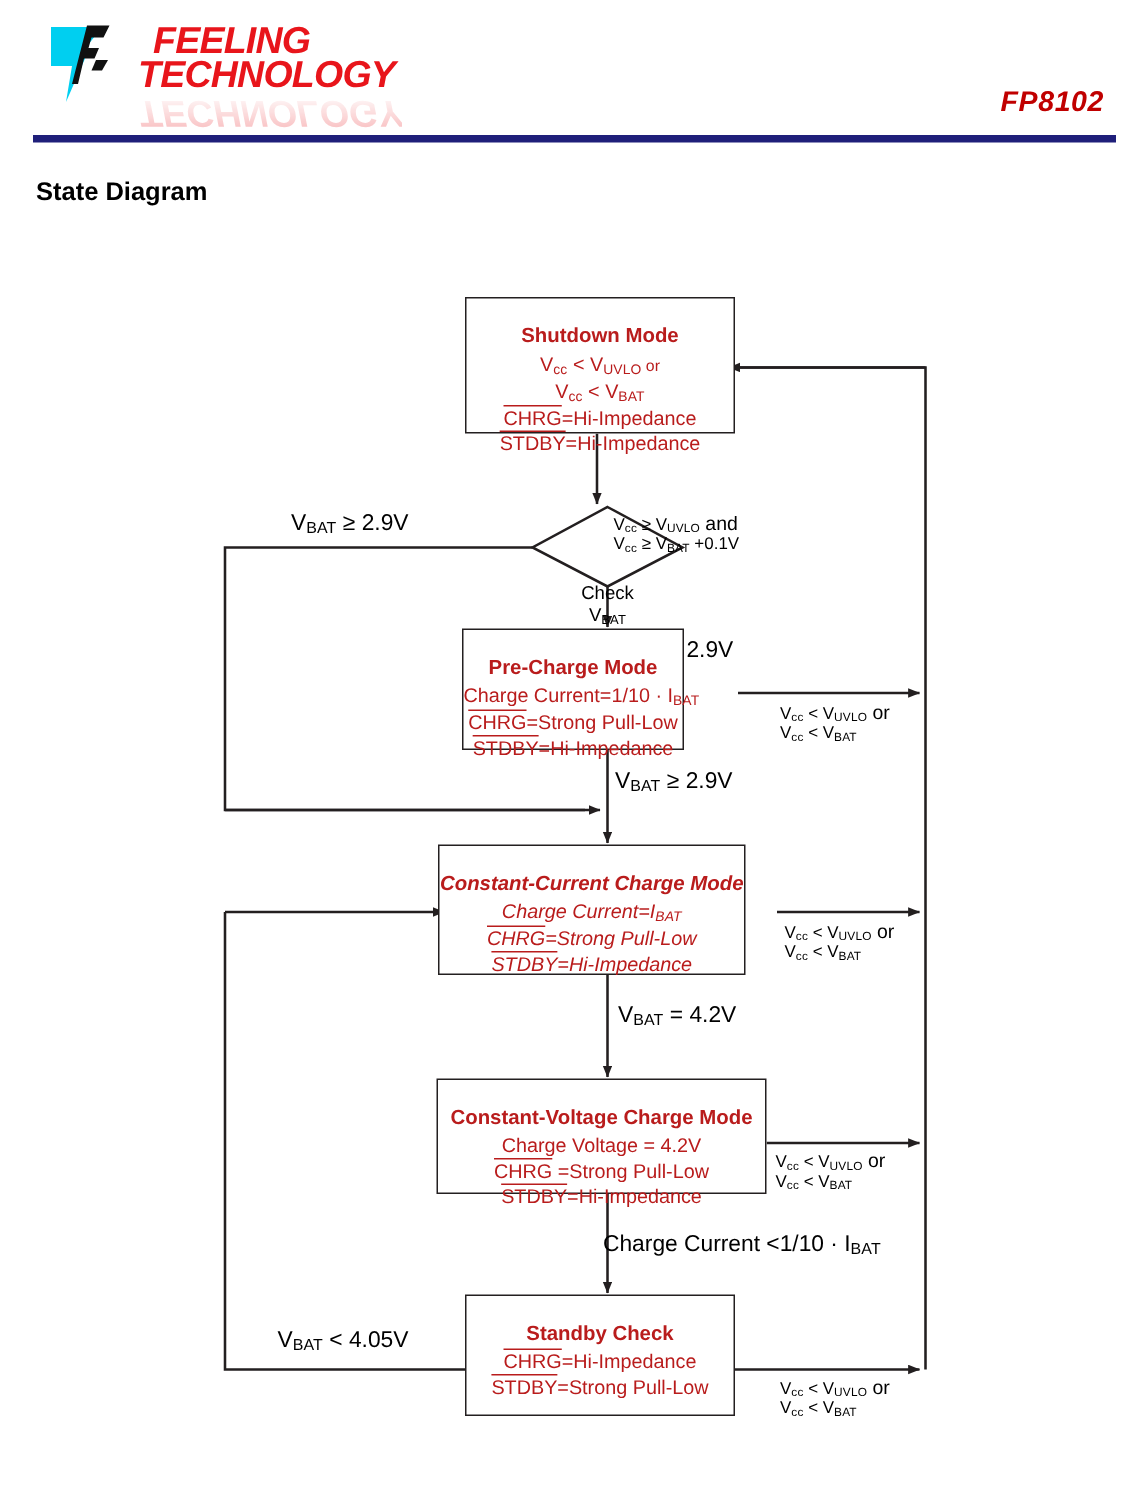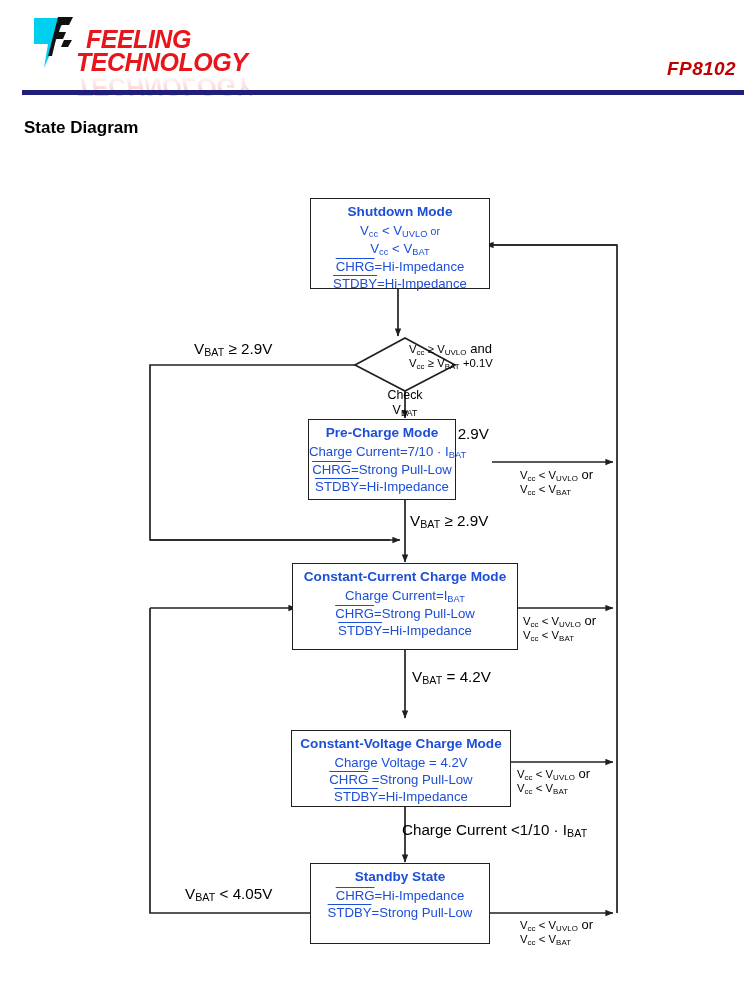--- a/index.html
+++ b/index.html
@@ -9,21 +9,21 @@
     background:#ffffff;
     font-family:"Liberation Sans", sans-serif;
     color:#000;
     position:relative;
     overflow:hidden;
   }
   
   #header{position:absolute;left:0;top:0;width:750px;height:100px;}
   #logo{position:absolute;left:28px;top:12px;width:260px;height:70px;}
   #logo-mark{position:absolute;left:0;top:2px;width:52px;height:58px;}
-  #logo-text{position:absolute;left:48px;top:0px;width:215px;height:70px;margin-top:12px;}
+  #logo-text{position:absolute;left:64px;top:0px;width:215px;height:70px;}
   .logo-line{
     font-style:italic;font-weight:bold;
     font-family:"Liberation Sans", sans-serif;
     color:#e8151b;
     letter-spacing:-0.5px;
     line-height:1;
     white-space:nowrap;
   }
   #logo-l1{position:absolute;left:10px;top:3px;font-size:25px;}
   #logo-l2{position:absolute;left:0px;top:26px;font-size:25px;}
@@ -49,22 +49,22 @@
   #wires{position:absolute;left:0;top:0;width:750px;height:850px;}
 
   .node{
     position:absolute;
     border:1.6px solid #231f20;
     background:#ffffff;
     box-sizing:border-box;
     text-align:center;
     font-size:13.2px;
     line-height:1.30;
-    color:#1d4ed8;
-    padding-top:4px;
+    color:#b91c1c;
+    padding-top:16px;
   }
   .node .hdr{font-weight:bold;font-size:13.6px;display:block;margin-bottom:1px;}
   .node .ln{display:block;white-space:nowrap;}
   .ovl{text-decoration:overline;}
   sub{font-size:0.70em;vertical-align:-0.22em;letter-spacing:0.1px;}
   .sm{font-size:0.80em;}
 
   .elabel{
     position:absolute;font-size:13px;line-height:1.18;color:#000;white-space:nowrap;
   }
@@ -163,68 +163,68 @@
   <div class="elabel big" style="left:194px;top:190px;">
     <span>V</span><sub>BAT</sub><span> ≥ 2.9V</span>
   </div>
 
   <div class="elabel big" style="left:410px;top:243px;margin-top:32px;">
     <span>V</span><sub>BAT</sub><span> &lt; 2.9V</span>
   </div>
 
   <div class="node" style="left:308px;top:269px;width:148px;height:81px;">
     <span class="hdr">Pre-Charge Mode</span>
-    <span class="ln"><span>Charge Current=7/10 · I</span><sub>BAT</sub></span>
+    <span class="ln"><span>Charge Current=1/10 · I</span><sub>BAT</sub></span>
     <span class="ln"><span class="ovl">CHRG</span><span>=Strong Pull-Low</span></span>
     <span class="ln"><span class="ovl">STDBY</span><span>=Hi-Impedance</span></span>
   </div>
 
   <div class="elabel tiny" style="left:520px;top:281px;">
     <div><span>V</span><sub>cc</sub><span> &lt; V</span><sub>UVLO</sub><span style="font-size:1.15em"> or</span></div>
     <div><span>V</span><sub>cc</sub><span> &lt; V</span><sub>BAT</sub></div>
   </div>
 
   <div class="elabel big" style="left:410px;top:362px;">
     <span>V</span><sub>BAT</sub><span> ≥ 2.9V</span>
   </div>
 
-  <div class="node" style="left:292px;top:413px;width:226px;height:87px;">
+  <div class="node" style="left:292px;top:413px;width:205px;height:87px;font-style:italic;">
     <span class="hdr">Constant-Current Charge Mode</span>
     <span class="ln"><span>Charge Current=I</span><sub>BAT</sub></span>
     <span class="ln"><span class="ovl">CHRG</span><span>=Strong Pull-Low</span></span>
     <span class="ln"><span class="ovl">STDBY</span><span>=Hi-Impedance</span></span>
   </div>
 
   <div class="elabel tiny" style="left:523px;top:427px;">
     <div><span>V</span><sub>cc</sub><span> &lt; V</span><sub>UVLO</sub><span style="font-size:1.15em"> or</span></div>
     <div><span>V</span><sub>cc</sub><span> &lt; V</span><sub>BAT</sub></div>
   </div>
 
   <div class="elabel big" style="left:412px;top:518px;">
     <span>V</span><sub>BAT</sub><span> = 4.2V</span>
   </div>
 
-  <div class="node" style="left:291px;top:569px;width:220px;height:77px;margin-top:11px;">
+  <div class="node" style="left:291px;top:569px;width:220px;height:77px;">
     <span class="hdr">Constant-Voltage Charge Mode</span>
     <span class="ln">Charge Voltage = 4.2V</span>
     <span class="ln"><span class="ovl">CHRG</span><span> =Strong Pull-Low</span></span>
     <span class="ln"><span class="ovl">STDBY</span><span>=Hi-Impedance</span></span>
   </div>
 
   <div class="elabel tiny" style="left:517px;top:580px;">
     <div><span>V</span><sub>cc</sub><span> &lt; V</span><sub>UVLO</sub><span style="font-size:1.15em"> or</span></div>
     <div><span>V</span><sub>cc</sub><span> &lt; V</span><sub>BAT</sub></div>
   </div>
 
   <div class="elabel" style="left:402px;top:671px;font-size:15.2px;">
     <span>Charge Current &lt;1/10 · I</span><sub>BAT</sub>
   </div>
 
   <div class="node" style="left:310px;top:713px;width:180px;height:81px;">
-    <span class="hdr">Standby State</span>
+    <span class="hdr">Standby Check</span>
     <span class="ln"><span class="ovl">CHRG</span><span>=Hi-Impedance</span></span>
     <span class="ln"><span class="ovl">STDBY</span><span>=Strong Pull-Low</span></span>
   </div>
 
   <div class="elabel tiny" style="left:520px;top:731px;">
     <div><span>V</span><sub>cc</sub><span> &lt; V</span><sub>UVLO</sub><span style="font-size:1.15em"> or</span></div>
     <div><span>V</span><sub>cc</sub><span> &lt; V</span><sub>BAT</sub></div>
   </div>
 
   <div class="elabel big" style="left:185px;top:735px;">

